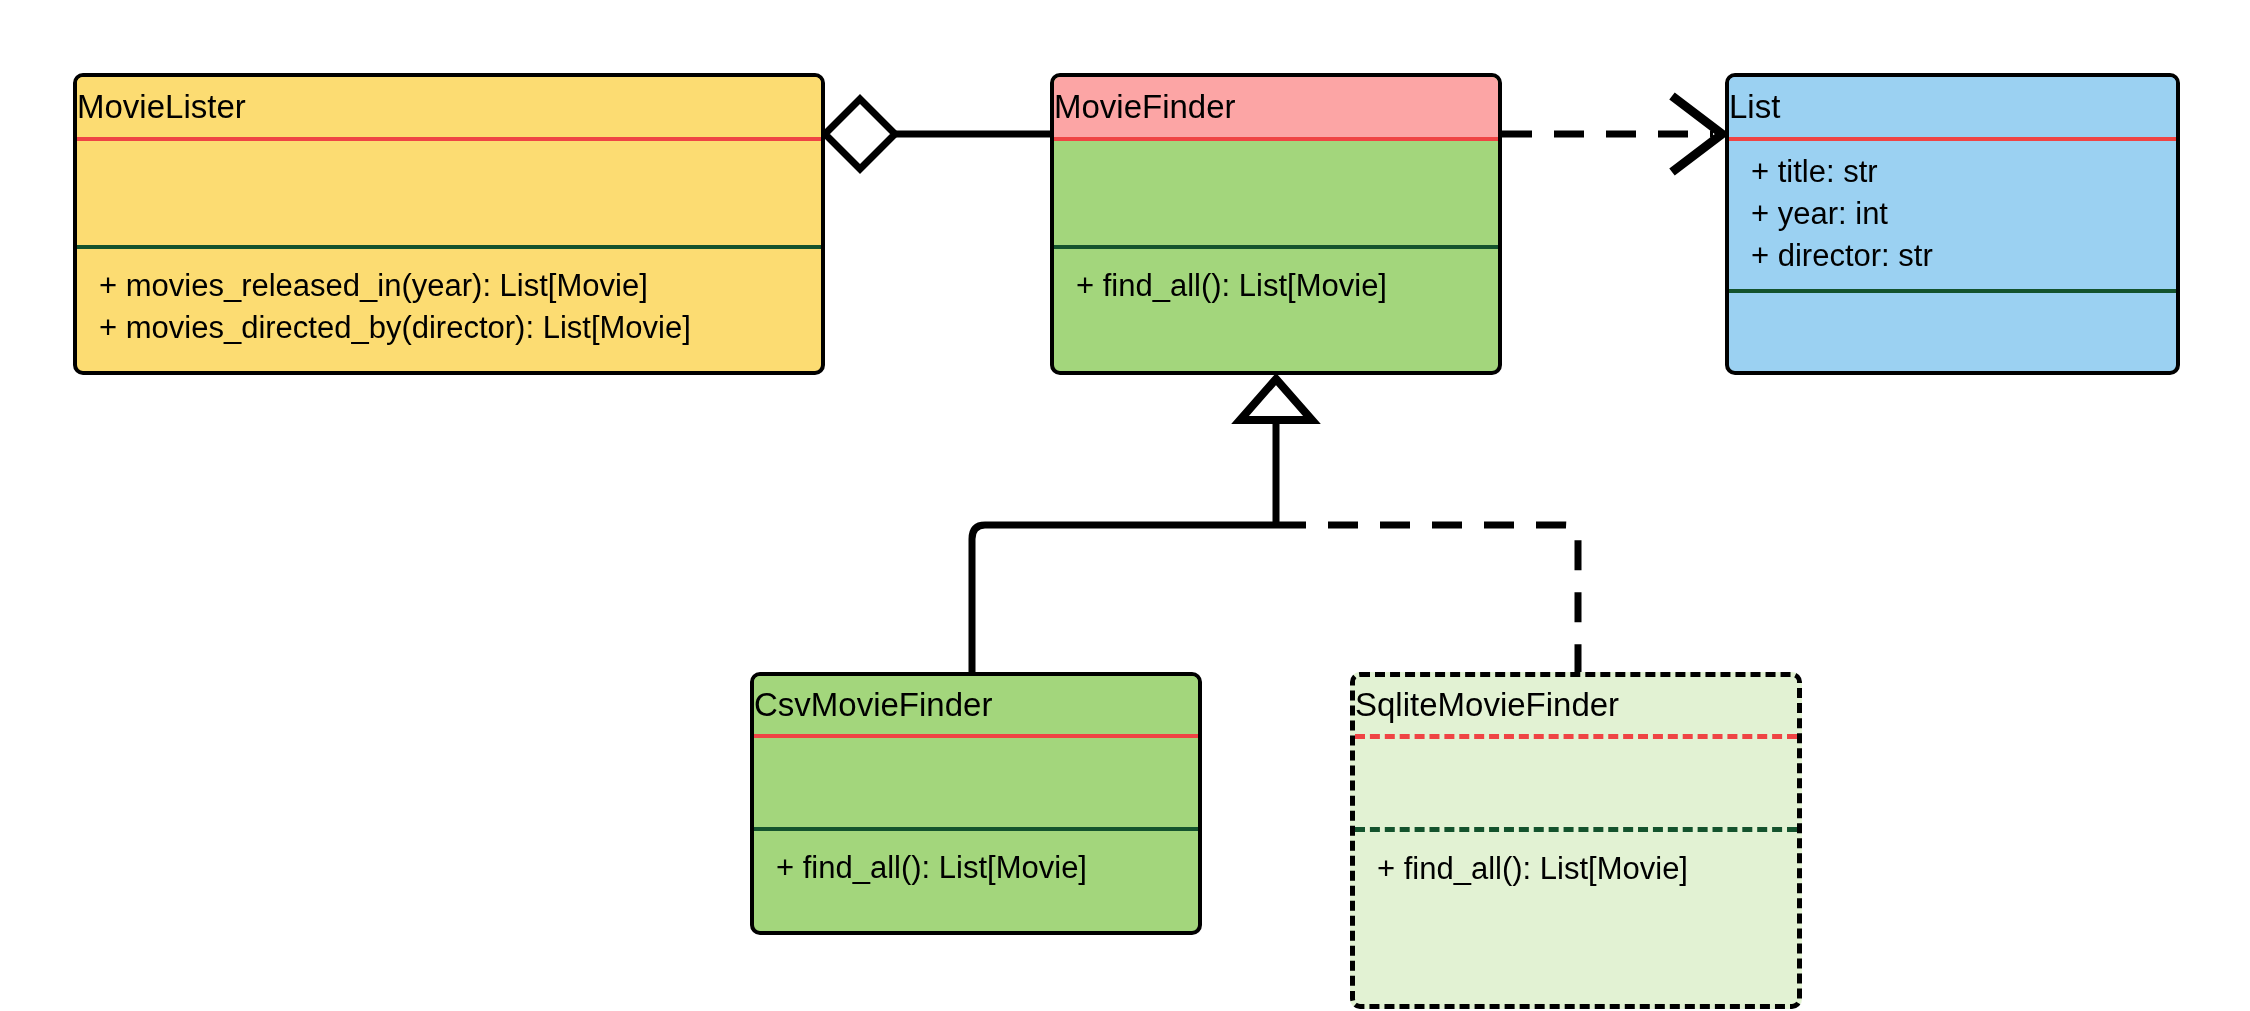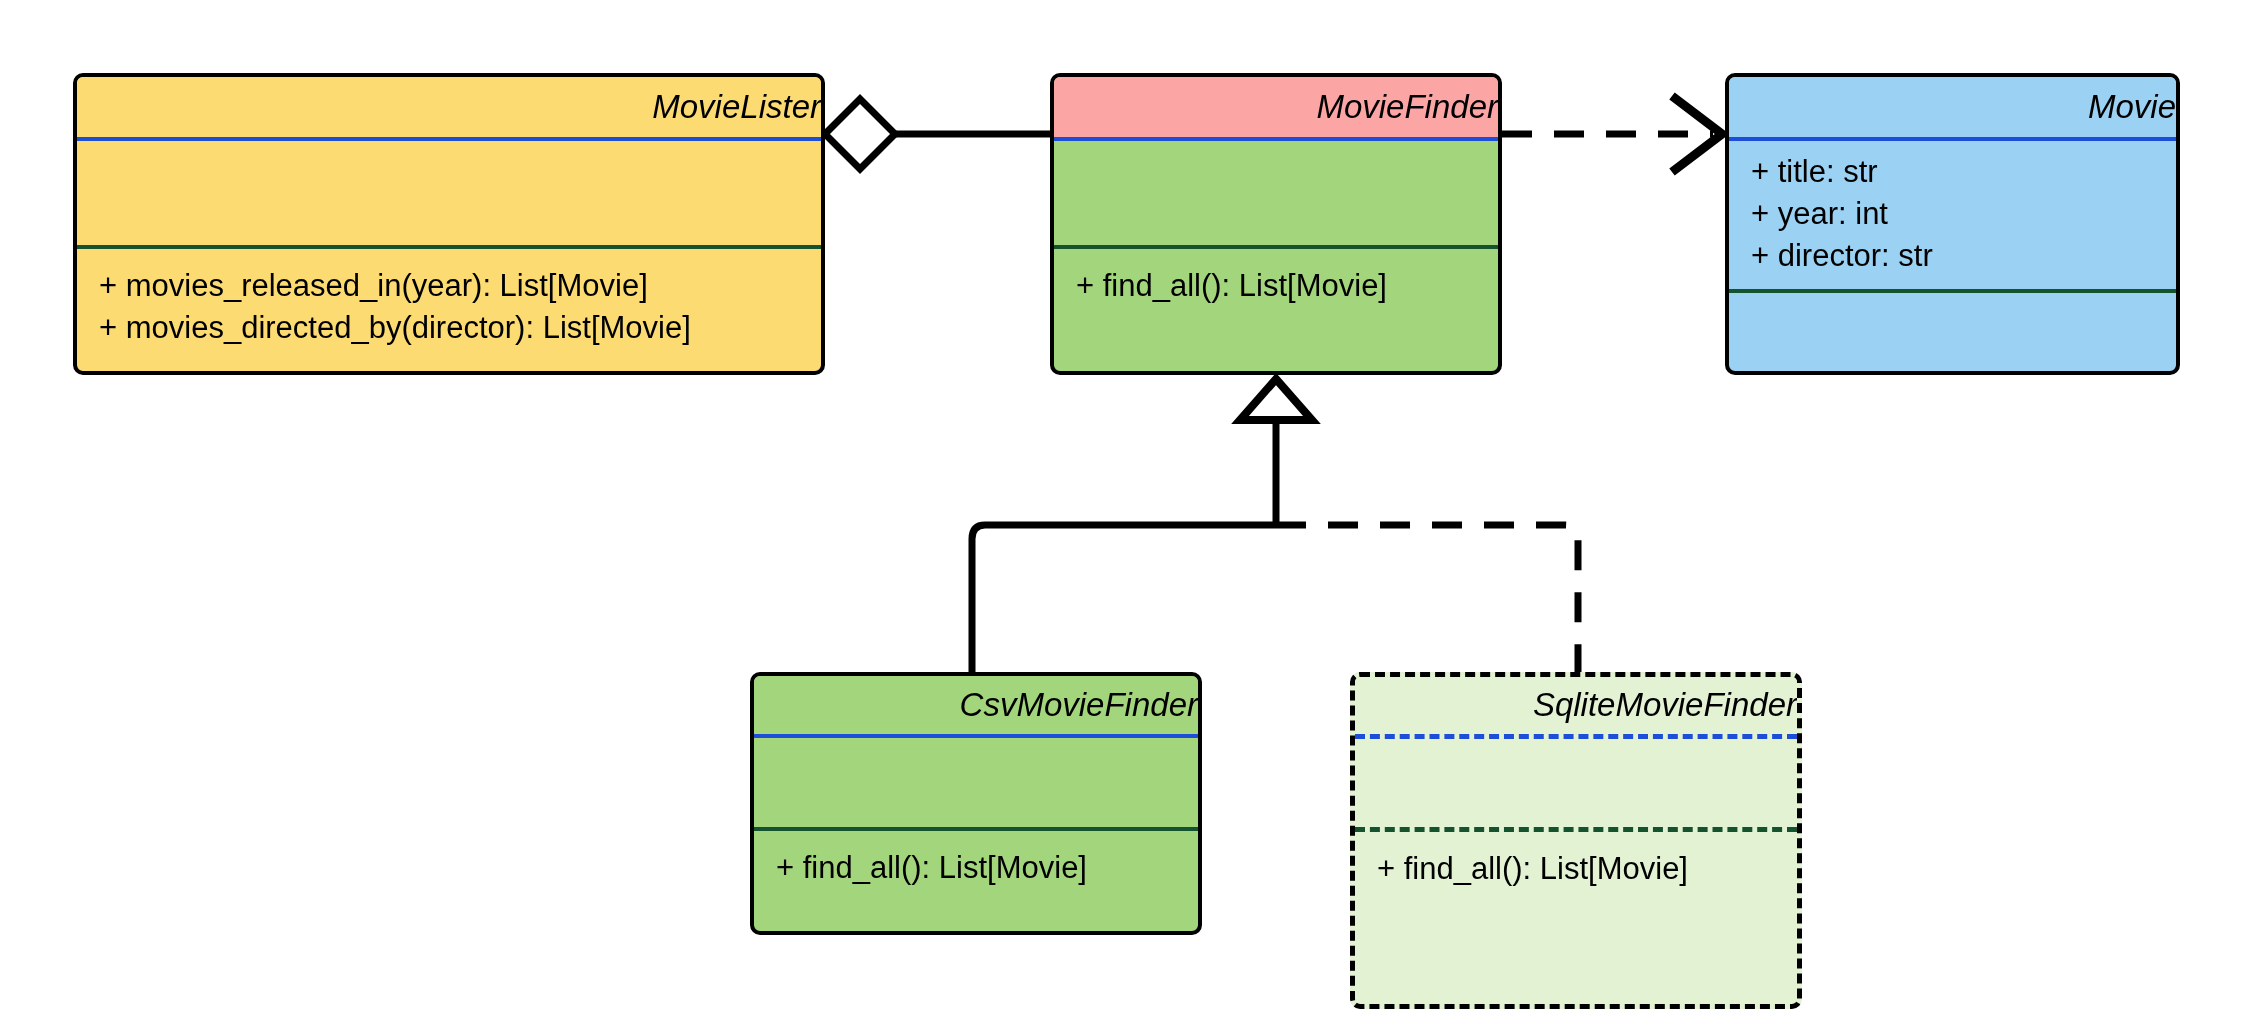--- a/index.html
+++ b/index.html
@@ -41,23 +41,22 @@
     border-width: 5px;
   }
   .compartment {
     box-sizing: border-box;
     width: 100%;
     overflow: hidden;
   }
   .comp-title {
     display: flex;
     align-items: center;
-    justify-content: flex-end;
-    border-bottom: 4px solid #1d4ed8;
-    font-style: italic;
+    justify-content: flex-start;
+    border-bottom: 4px solid #ef4444;
   }
   .comp-attrs {
     border-bottom: 4px solid #14532d;
     padding: 16px 22px 0 22px;
   }
   .comp-methods {
     padding: 16px 22px 0 22px;
   }
   .dashed .comp-title,
   .dashed .comp-attrs {
@@ -132,32 +131,32 @@
       <span class="class-name">MovieFinder</span>
     </div>
     <div class="compartment comp-attrs empty-comp" style="height:108px; background:#A3D67C;"></div>
     <div class="compartment comp-methods" style="background:#A3D67C;">
       <div class="member">+ find_all(): List[Movie]</div>
     </div>
   </div>
 
   <div class="uml-class" style="left:1725px; top:73px; width:455px; height:302px; background:#9BD1F2;">
     <div class="compartment comp-title" style="height:64px; background:#9BD1F2;">
-      <span class="class-name">Movie</span>
+      <span class="class-name">List</span>
     </div>
     <div class="compartment comp-attrs" style="height:152px; background:#9BD1F2; padding-top:10px;">
       <div class="member">+ title: str</div>
       <div class="member">+ year: int</div>
       <div class="member">+ director: str</div>
     </div>
     <div class="compartment comp-methods empty-comp" style="background:#9BD1F2;"></div>
   </div>
 
   <div class="uml-class" style="left:750px; top:672px; width:452px; height:263px; background:#A3D67C;">
-    <div class="compartment comp-title" style="height:62px; background:#A3D67C;padding-left:20px;">
+    <div class="compartment comp-title" style="height:62px; background:#A3D67C;">
       <span class="class-name">CsvMovieFinder</span>
     </div>
     <div class="compartment comp-attrs empty-comp" style="height:93px; background:#A3D67C;"></div>
     <div class="compartment comp-methods" style="background:#A3D67C;">
       <div class="member">+ find_all(): List[Movie]</div>
     </div>
   </div>
 
   <div class="uml-class dashed" style="left:1350px; top:672px; width:452px; height:337px; background:#E2F2D3;">
     <div class="compartment comp-title" style="height:62px; background:#E2F2D3;">

